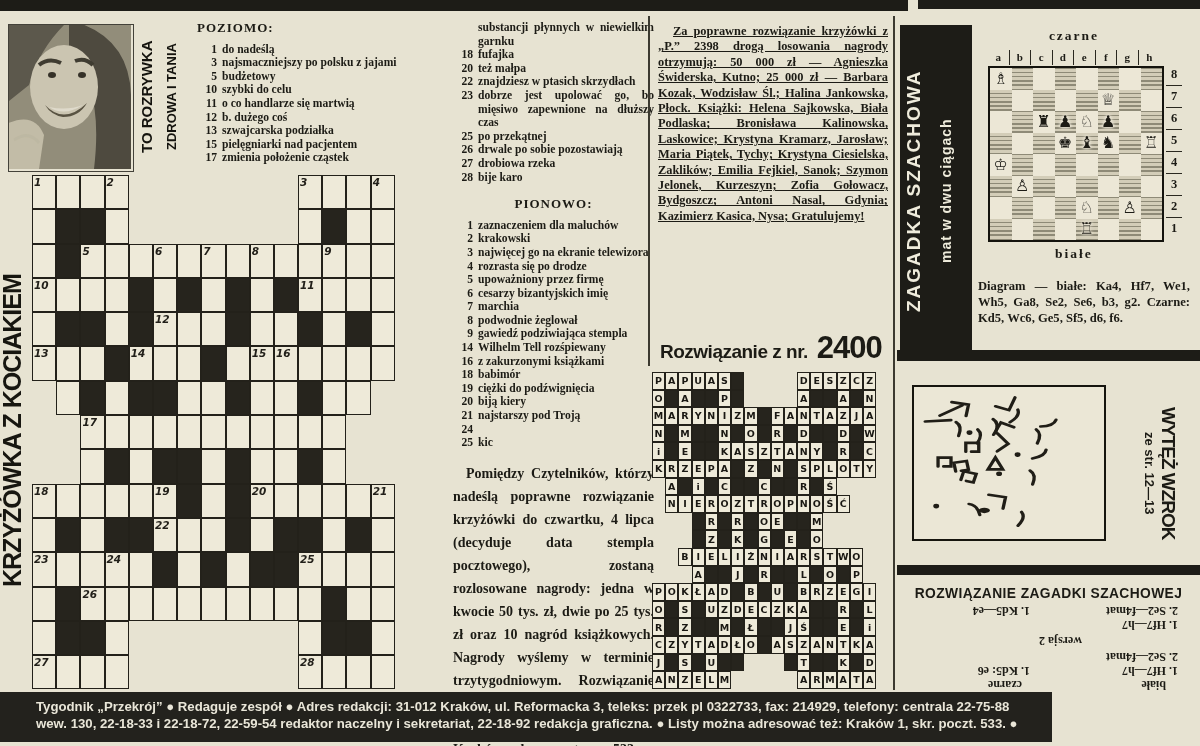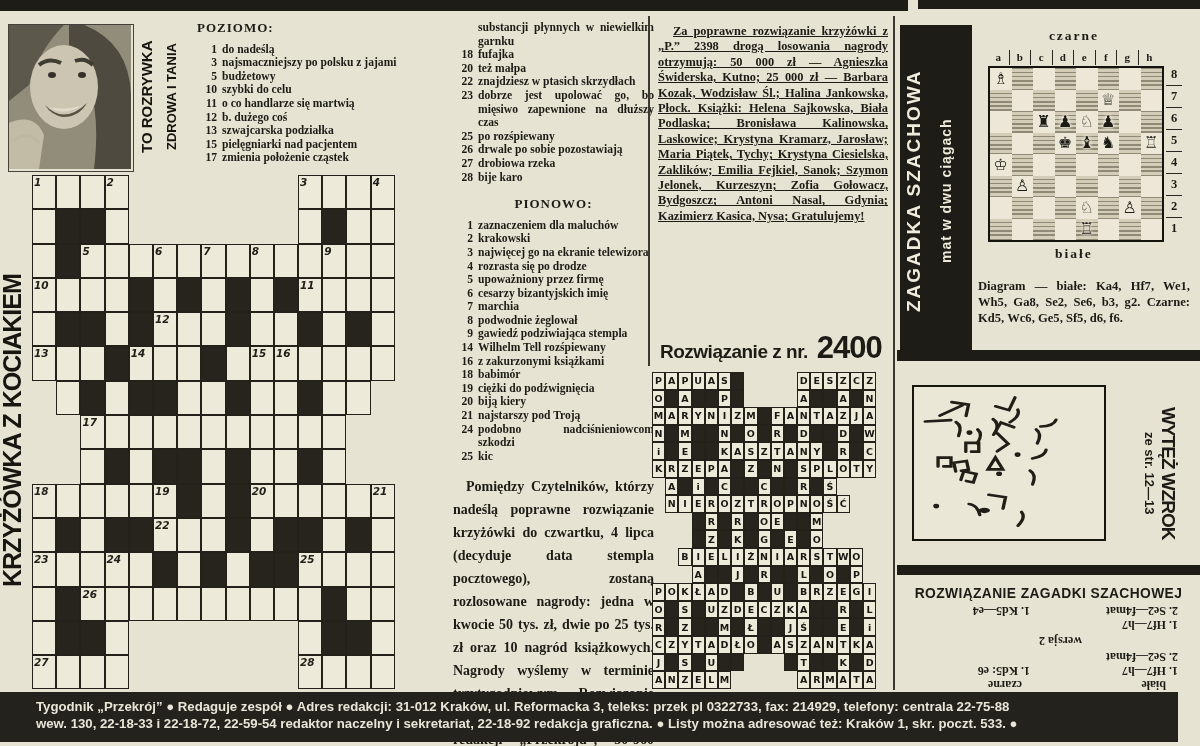--- a/index.html
+++ b/index.html
@@ -63,21 +63,21 @@
   .wytez-title{left:1142px;top:368px;height:210px;text-align:center;}
   .wytez-title .t1{font-family:"Liberation Sans",sans-serif;font-weight:bold;font-size:19px;letter-spacing:-1px;}
   .wytez-title .t2{font-family:"Liberation Sans",sans-serif;font-weight:bold;font-size:13px;}
   
   .csol-head{left:897px;top:586px;width:303px;text-align:center;font-family:"Liberation Sans",sans-serif;
      font-weight:bold;font-size:13.8px;letter-spacing:0.4px;}
   .csol{left:897px;top:606px;width:303px;height:86px;transform:rotate(180deg);
      font-weight:bold;font-size:12px;}
   .csol span{position:absolute;white-space:nowrap;}
   
-  .footer{left:0;top:692px;width:1178px;height:50px;background:#23221d;color:#e9e6d8;
+  .footer{left:0;top:692px;width:1052px;height:50px;background:#23221d;color:#e9e6d8;
      font-family:"Liberation Sans",sans-serif;font-weight:bold;font-size:13.2px;}
   .footer div{position:absolute;left:36px;white-space:nowrap;}
   .sol-headline{display:flex;align-items:baseline;gap:9px;font-family:"Liberation Sans",sans-serif;font-weight:bold;}
   .sol-headline .a{font-size:19px;letter-spacing:-0.5px;text-align:center;}
   .sol-headline .b{font-size:31px;letter-spacing:-1px;}
 </style>
 </head>
 <body>
 
 <div class="page">
@@ -164,21 +164,21 @@
         <div class="clue">
           <span class="n">22</span>
           <span class="t">znajdziesz w ptasich skrzydłach</span>
         </div>
         <div class="clue">
           <span class="n">23</span>
           <span class="t">dobrze jest upolować go, bo mięsiwo zapewnione na dłuższy czas</span>
         </div>
         <div class="clue">
           <span class="n">25</span>
-          <span class="t">po rozśpiewany</span>
+          <span class="t">po przekątnej</span>
         </div>
         <div class="clue">
           <span class="n">26</span>
           <span class="t">drwale po sobie pozostawiają</span>
         </div>
         <div class="clue">
           <span class="n">27</span>
           <span class="t">drobiowa rzeka</span>
         </div>
         <div class="clue">
@@ -243,21 +243,20 @@
         <div class="clue">
           <span class="n">20</span>
           <span class="t">biją kiery</span>
         </div>
         <div class="clue">
           <span class="n">21</span>
           <span class="t">najstarszy pod Troją</span>
         </div>
         <div class="clue">
           <span class="n">24</span>
-          <span class="t">podobno nadciśnieniowcom szkodzi</span>
         </div>
         <div class="clue">
           <span class="n">25</span>
           <span class="t">kic</span>
         </div>
       </div>
     <div class="para" style="margin-top:12px;font-weight:bold;">Pomiędzy Czytelników, którzy nadeślą poprawne rozwiązanie krzyżówki do czwartku, 4 lipca (decyduje data stempla pocztowego), zostaną rozlosowane nagrody: jedna w kwocie 50 tys. zł, dwie po 25 tys. zł oraz 10 nagród książkowych. Nagrody wyślemy w terminie trzytygodniowym. Rozwiązanie krzyżówki prosimy nadsyłać do redakcji „Przekroju”, 30-960 Kraków, skr. pocztowa 533, z zaznaczeniem: Krzyżówka 1.</div>
   </div>
 
   <div id="emptyGrid" class="abs grid" style="left:32px;top:175px;grid-template-columns:repeat(15,24.2px);grid-auto-rows:34.3px;">

